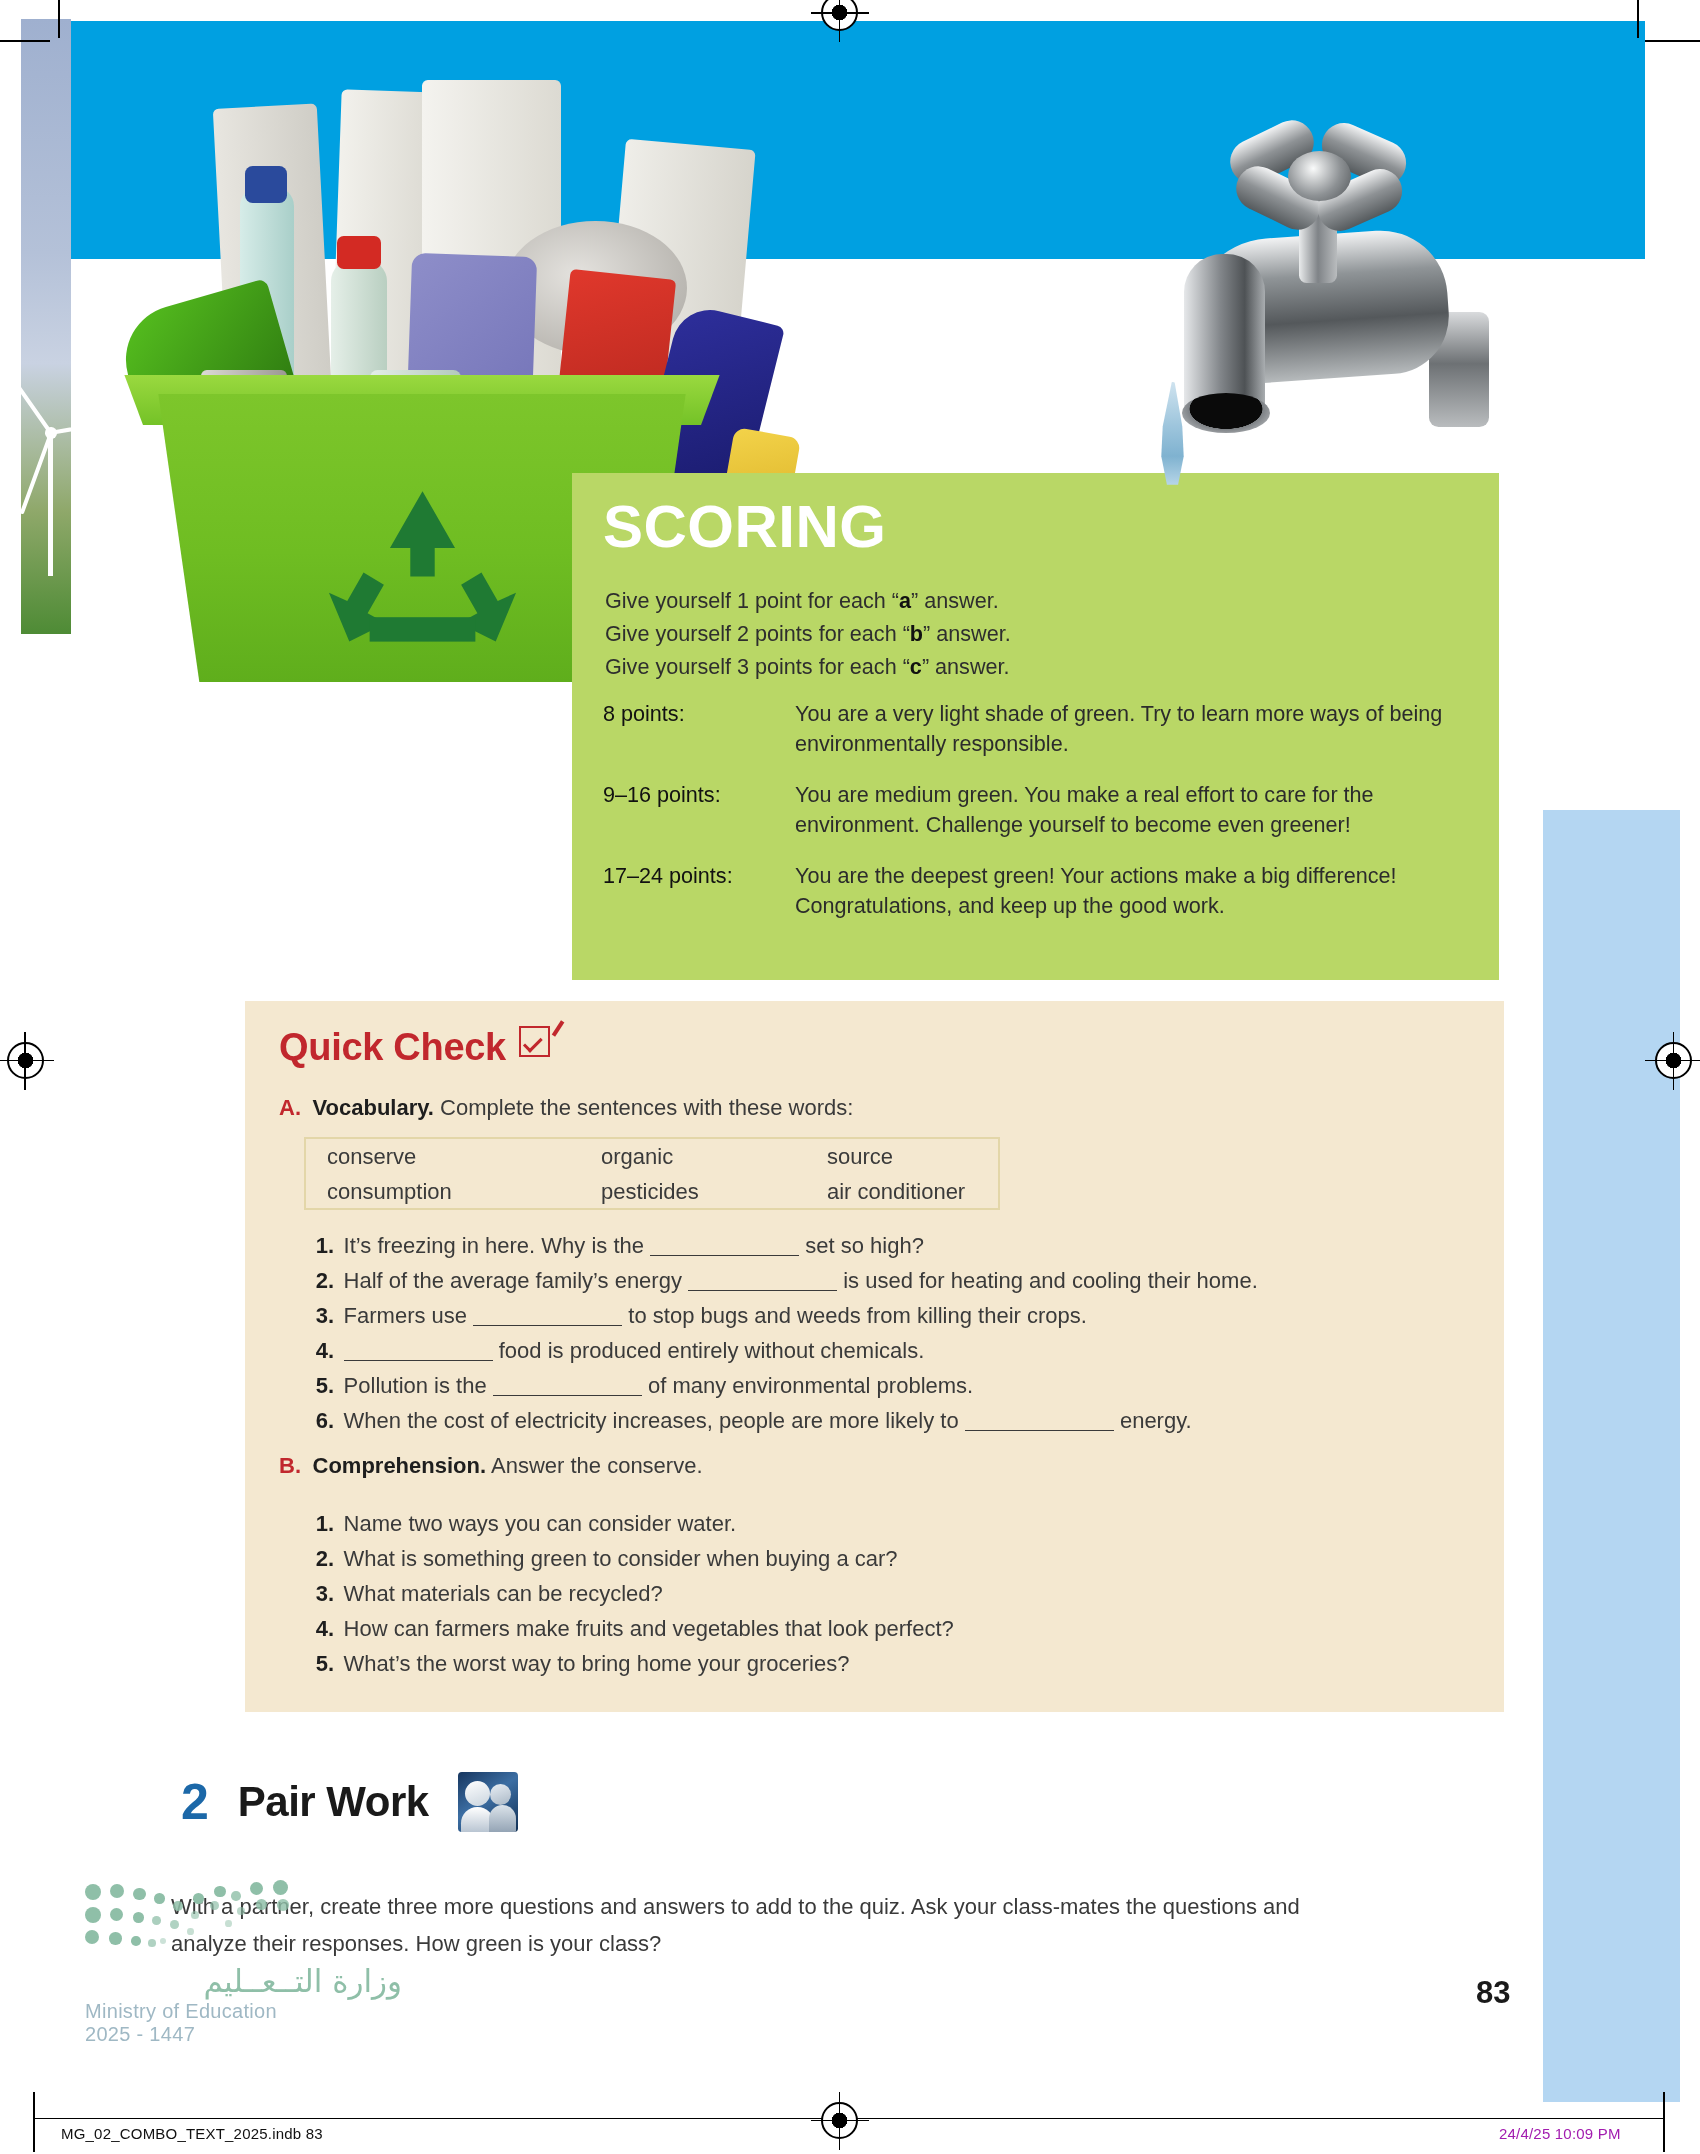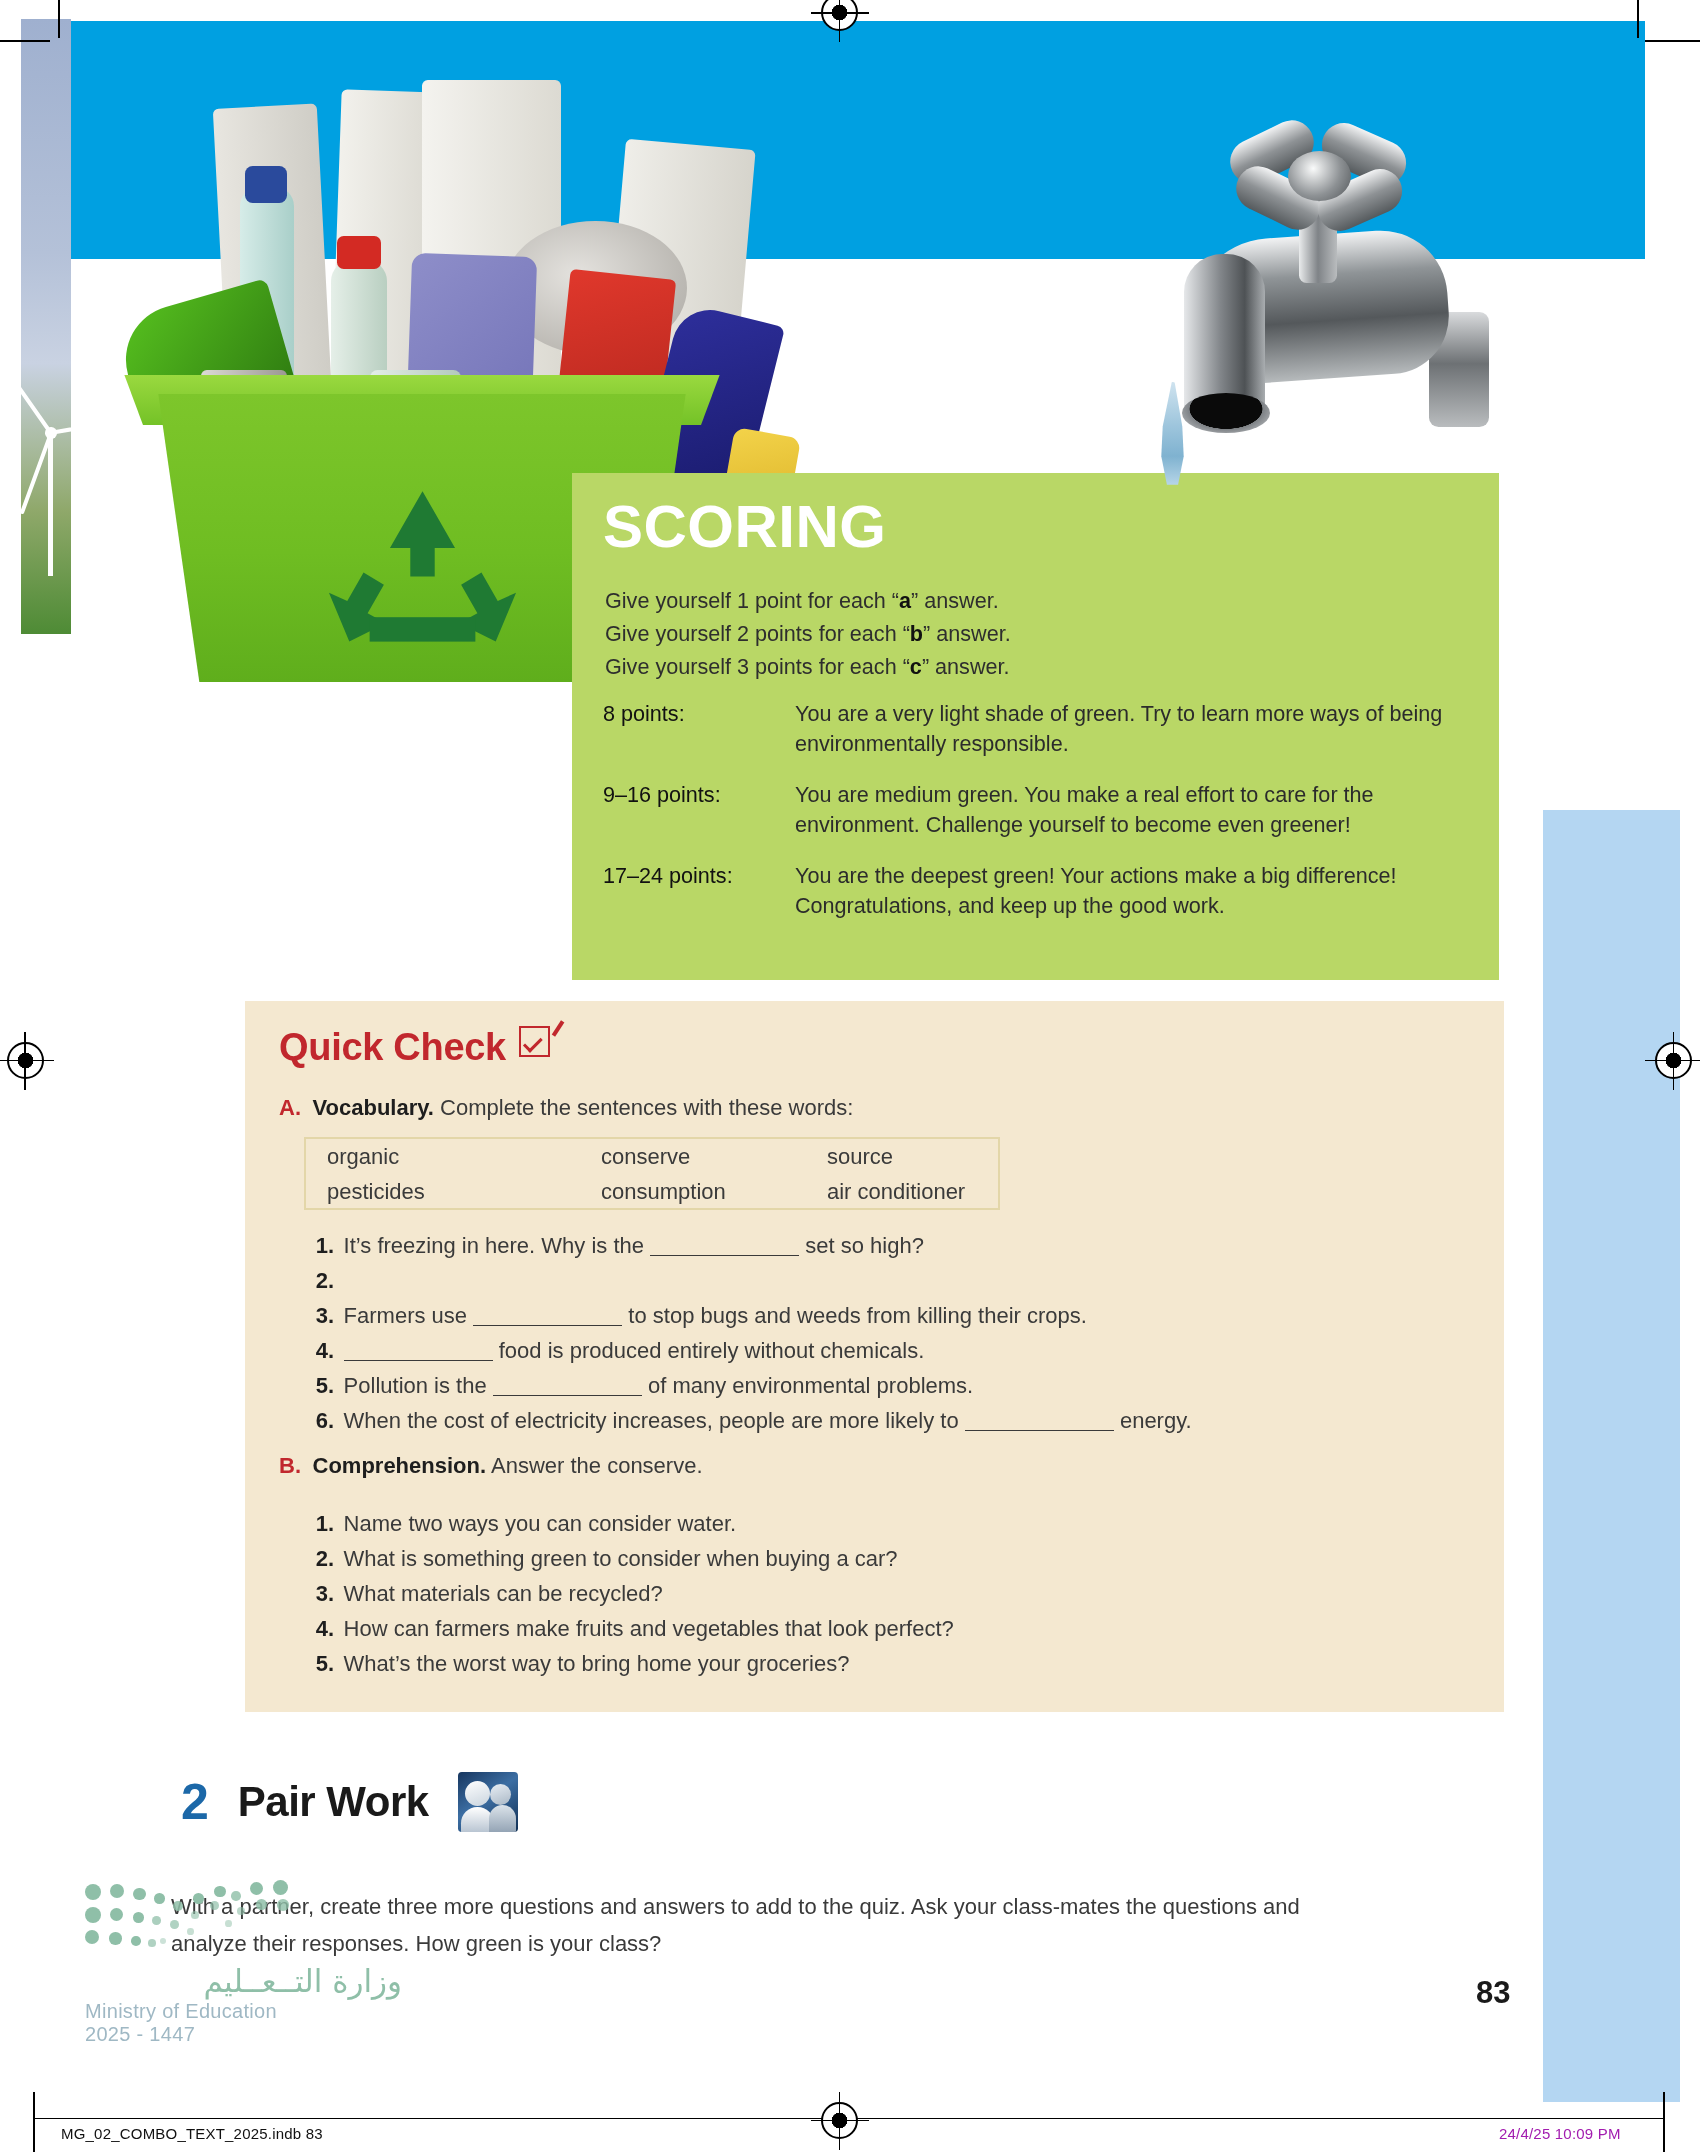--- a/index.html
+++ b/index.html
@@ -290,41 +290,42 @@
 
   <div class="sec sec-a">
     <span class="letter">A.</span>
     <span><span class="bold">Vocabulary.</span>
     <span>Complete the sentences with these words:</span></span>
   </div>
 
   <div class="wordbox">
     <div class="wordcols">
       <div class="wcol">
+        <div>conserve</div>
+        <div>consumption</div>
+      </div>
+      <div class="wcol">
         <div>organic</div>
         <div>pesticides</div>
-      </div>
-      <div class="wcol">
-        <div>conserve</div>
-        <div>consumption</div>
       </div>
       <div class="wcol">
         <div>source</div>
         <div>air conditioner</div>
       </div>
     </div>
   </div>
 
   <div class="qlist vocab-q">
     <div class="qi">
         <span class="qn">1.</span>
         <span><span>It’s freezing in here. Why is the</span> <span class="blank bl-sm"></span> <span>set so high?</span></span>
       </div>
     <div class="qi">
         <span class="qn">2.</span>
+        <span><span>Half of the average family’s energy</span> <span class="blank bl-sm"></span> <span>is used for heating and cooling their home.</span></span>
       </div>
     <div class="qi">
         <span class="qn">3.</span>
         <span><span>Farmers use</span> <span class="blank bl-sm"></span> <span>to stop bugs and weeds from killing their crops.</span></span>
       </div>
     <div class="qi">
         <span class="qn">4.</span>
         <span><span></span><span class="blank bl-sm"></span> <span>food is produced entirely without chemicals.</span></span>
       </div>
     <div class="qi">

